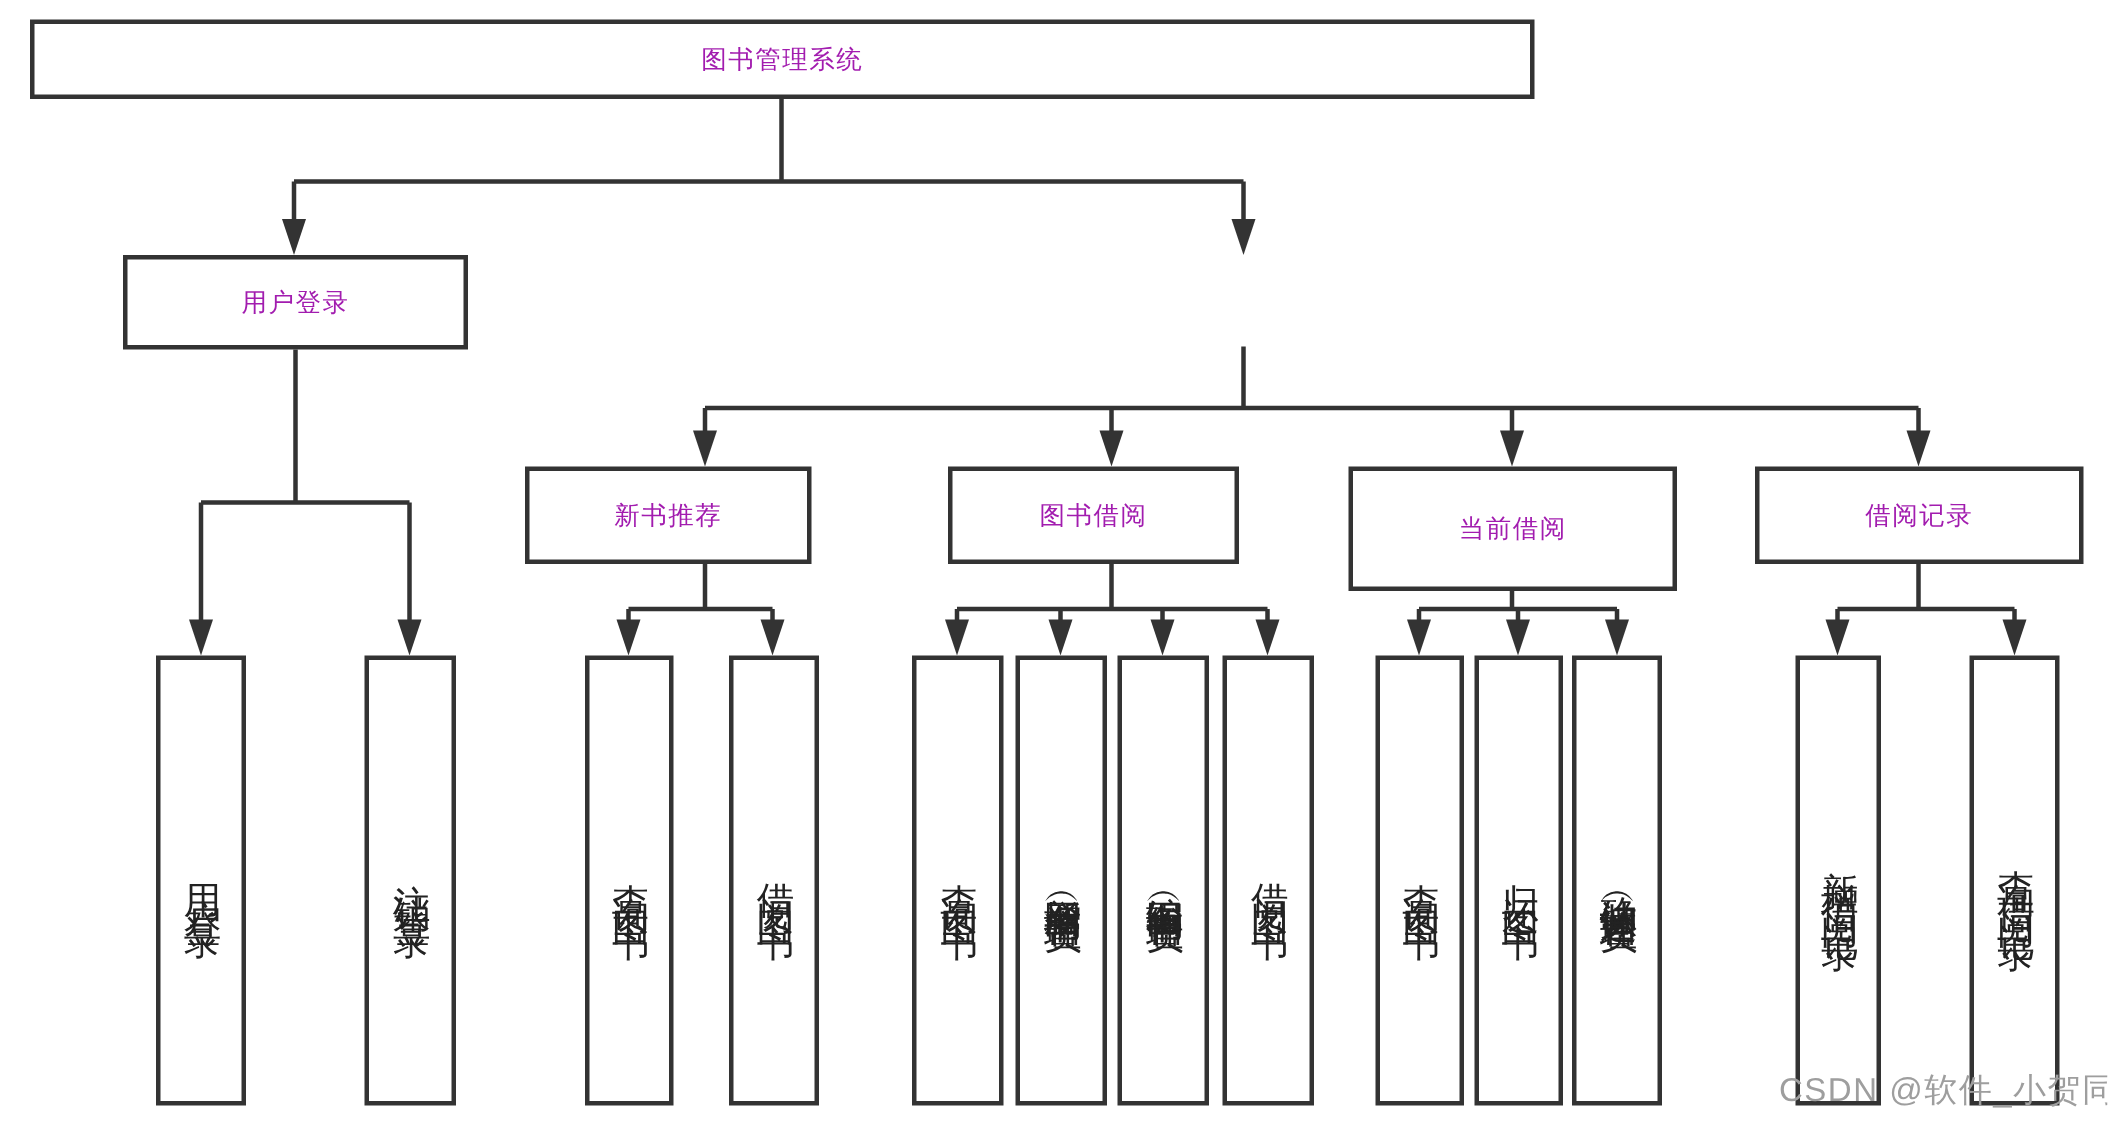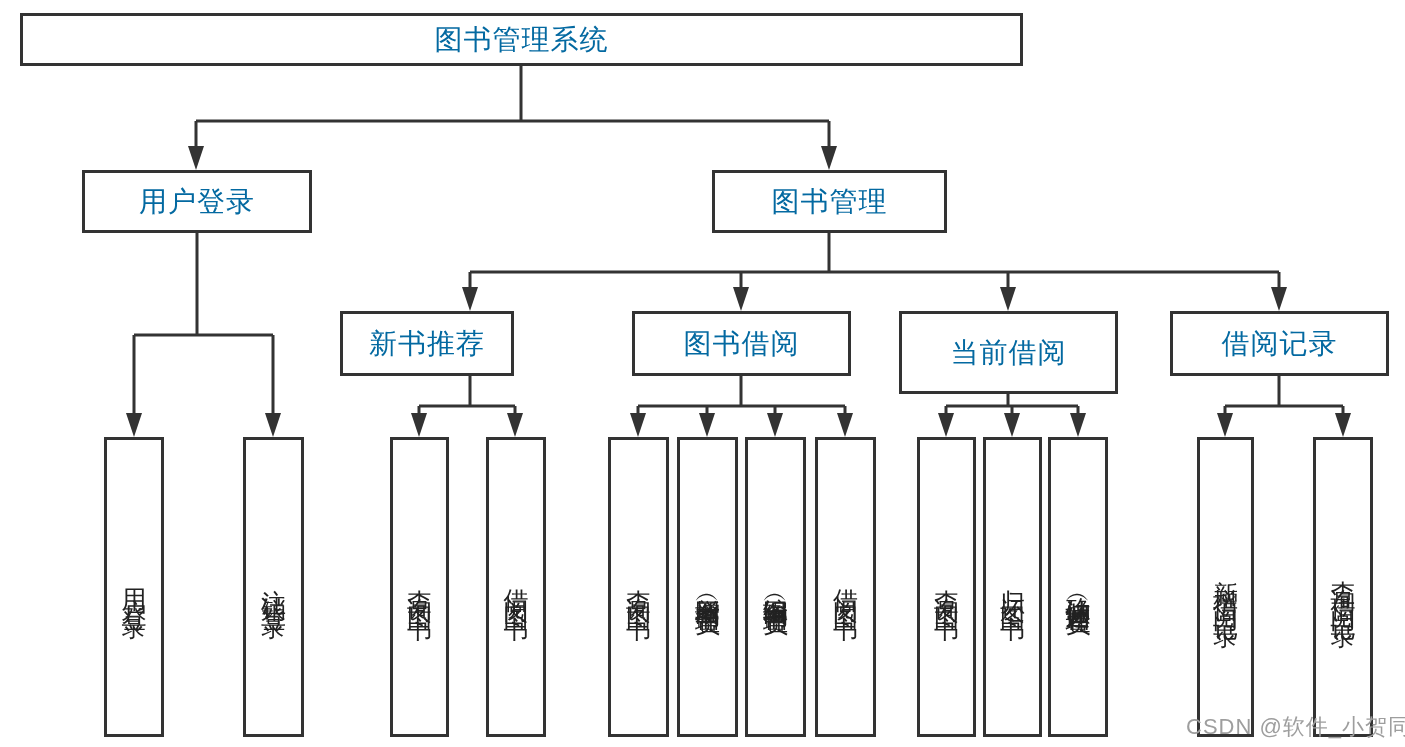--- a/index.html
+++ b/index.html
@@ -21,22 +21,22 @@
     position: absolute;
     box-sizing: border-box;
     border: 3px solid #333333;
     background: #ffffff;
     display: flex;
     align-items: center;
     justify-content: center;
     z-index: 1;
   }
   .hbox span {
-    font-size: 28px;
-    color: #0369a1;
+    font-size: 17px;
+    color: #a21caf;
     letter-spacing: 1px;
     white-space: nowrap;
   }
   .vbox {
     position: absolute;
     top: 437px;
     height: 300px;
     box-sizing: border-box;
     border: 3px solid #333333;
     background: #ffffff;
@@ -113,28 +113,25 @@
     </g>
   </svg>
 
   <div class="hbox" style="left:20px; top:13px; width:1003px; height:53px;">
     <span>图书管理系统</span>
   </div>
 
   <div class="hbox" style="left:82px; top:170px; width:230px; height:63px;">
     <span>用户登录</span>
   </div>
-  <div class="hbox" style="left:712px; top:170px; width:235px; height:63px;">
-    <span>图书管理</span>
-  </div>
 
-  <div class="hbox" style="left:340px; top:311px; width:174px; height:65px;">
+  <div class="hbox" style="left:350px; top:311px; width:191px; height:65px;">
     <span>新书推荐</span>
   </div>
-  <div class="hbox" style="left:632px; top:311px; width:219px; height:65px;">
+  <div class="hbox" style="left:632px; top:311px; width:194px; height:65px;">
     <span>图书借阅</span>
   </div>
   <div class="hbox" style="left:899px; top:311px; width:219px; height:83px;">
     <span>当前借阅</span>
   </div>
   <div class="hbox" style="left:1170px; top:311px; width:219px; height:65px;">
     <span>借阅记录</span>
   </div>
 
   <div class="vbox" style="left:104px; width:60px;">

